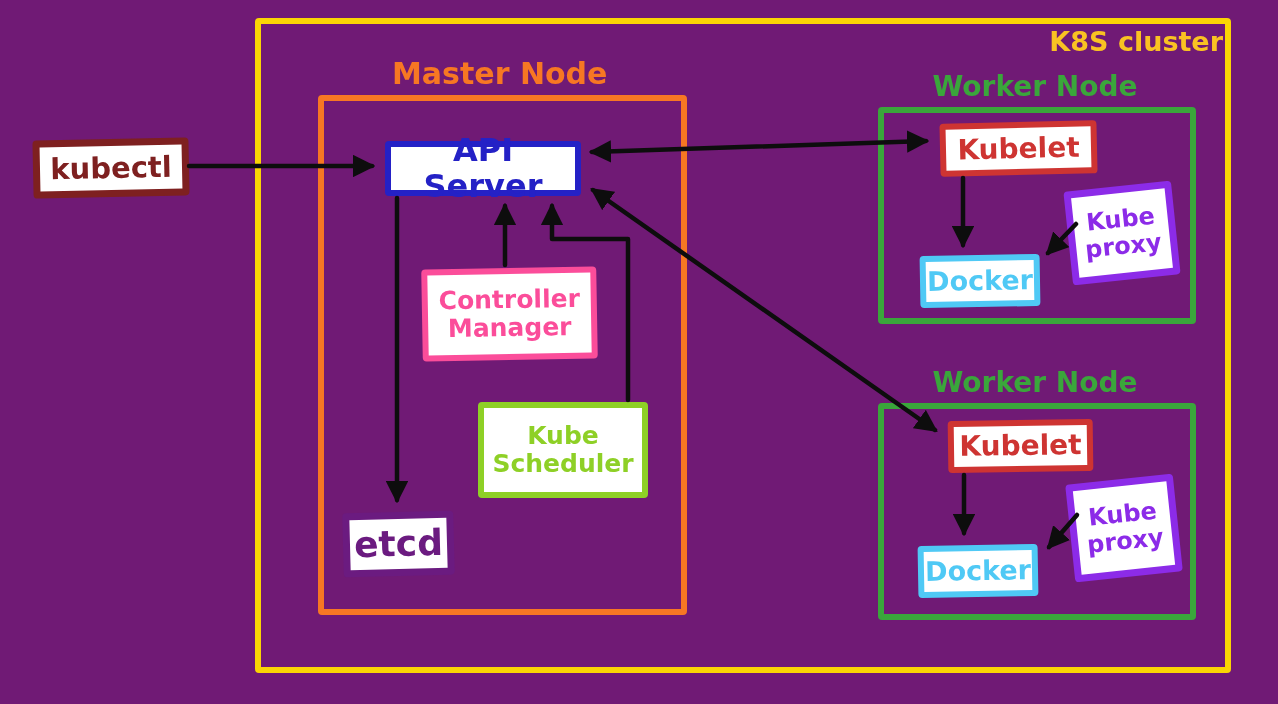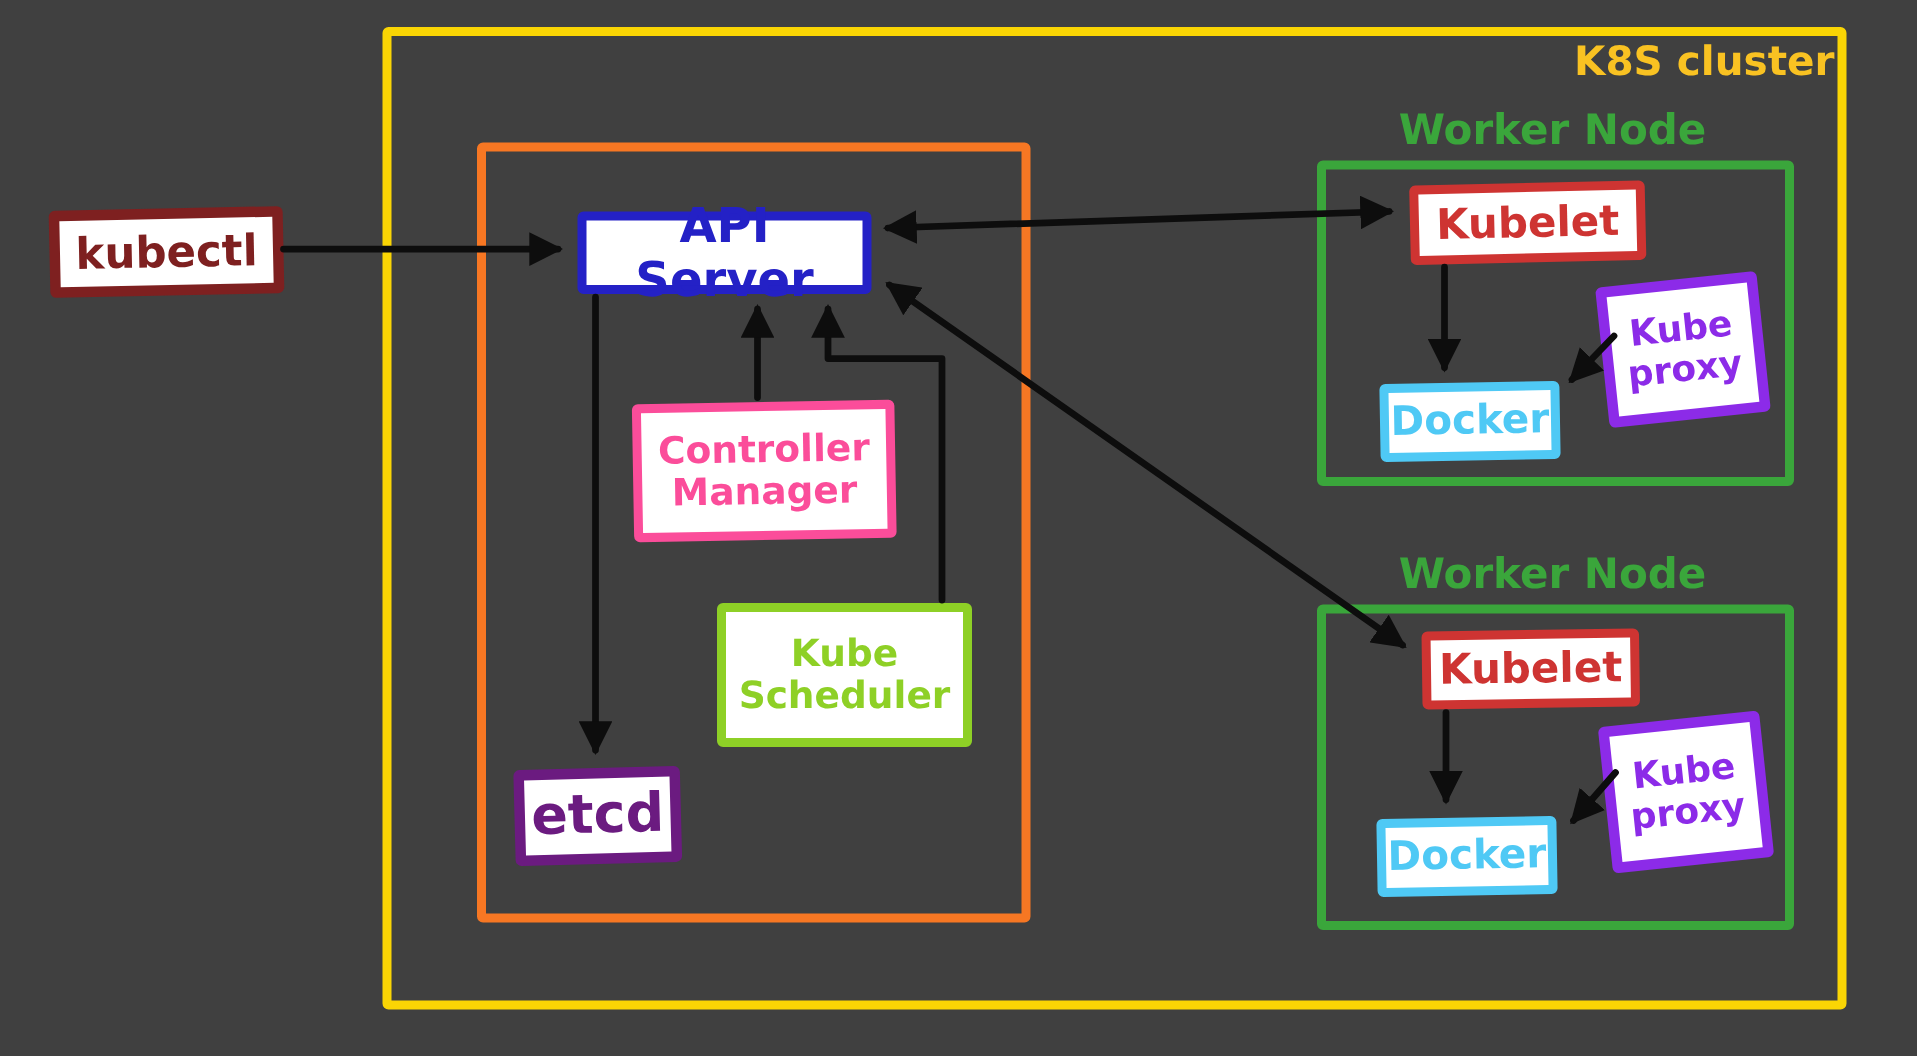--- a/index.html
+++ b/index.html
@@ -1,19 +1,19 @@
 <!DOCTYPE html>
 <html style="--c-kubectl: #7E2020; --c-master: #F77723; --c-api: #2421C6; --c-controller: #FB4D9A; --c-scheduler: #8ED026; --c-etcd: #6B1B80; --c-cluster_border: #FAD504; --c-cluster_label: #F9C222; --c-worker: #3AA63B; --c-kubelet: #CE3432; --c-docker: #4FC9F5; --c-proxy: #8C2BE8; --c-arrow: #0D0D0D;"><head>
 <meta charset="utf-8">
 <style>
   html,body{margin:0;padding:0;background:#ffffff;}
   .canvas{
     position:relative;
     width:1278px;height:704px;
-    background:#404040;
+    background:#701a75;
     font-family:"DejaVu Sans","Liberation Sans",sans-serif;
     overflow:hidden;
     text-decoration:underline;
   }
   .box{
     position:absolute;
     background:#ffffff;
     display:flex;align-items:center;justify-content:center;
     font-weight:bold;text-align:center;
     border-style:solid;border-radius:4px;
@@ -74,20 +74,21 @@
 </head>
 <body>
 
 <div class="canvas">
 
   <div class="frame cluster-frame"></div>
   <div class="lbl cluster-label">K8S cluster</div>
 
   <div class="box kubectl">kubectl</div>
 
+  <div class="lbl master-label">Master Node</div>
   <div class="frame master-frame"></div>
   <div class="box api">API Server</div>
   <div class="box controller">Controller
 Manager</div>
   <div class="box scheduler">Kube
 Scheduler</div>
   <div class="box etcd">etcd</div>
 
   <div class="lbl worker1-label">Worker Node</div>
   <div class="frame worker1-frame"></div>

